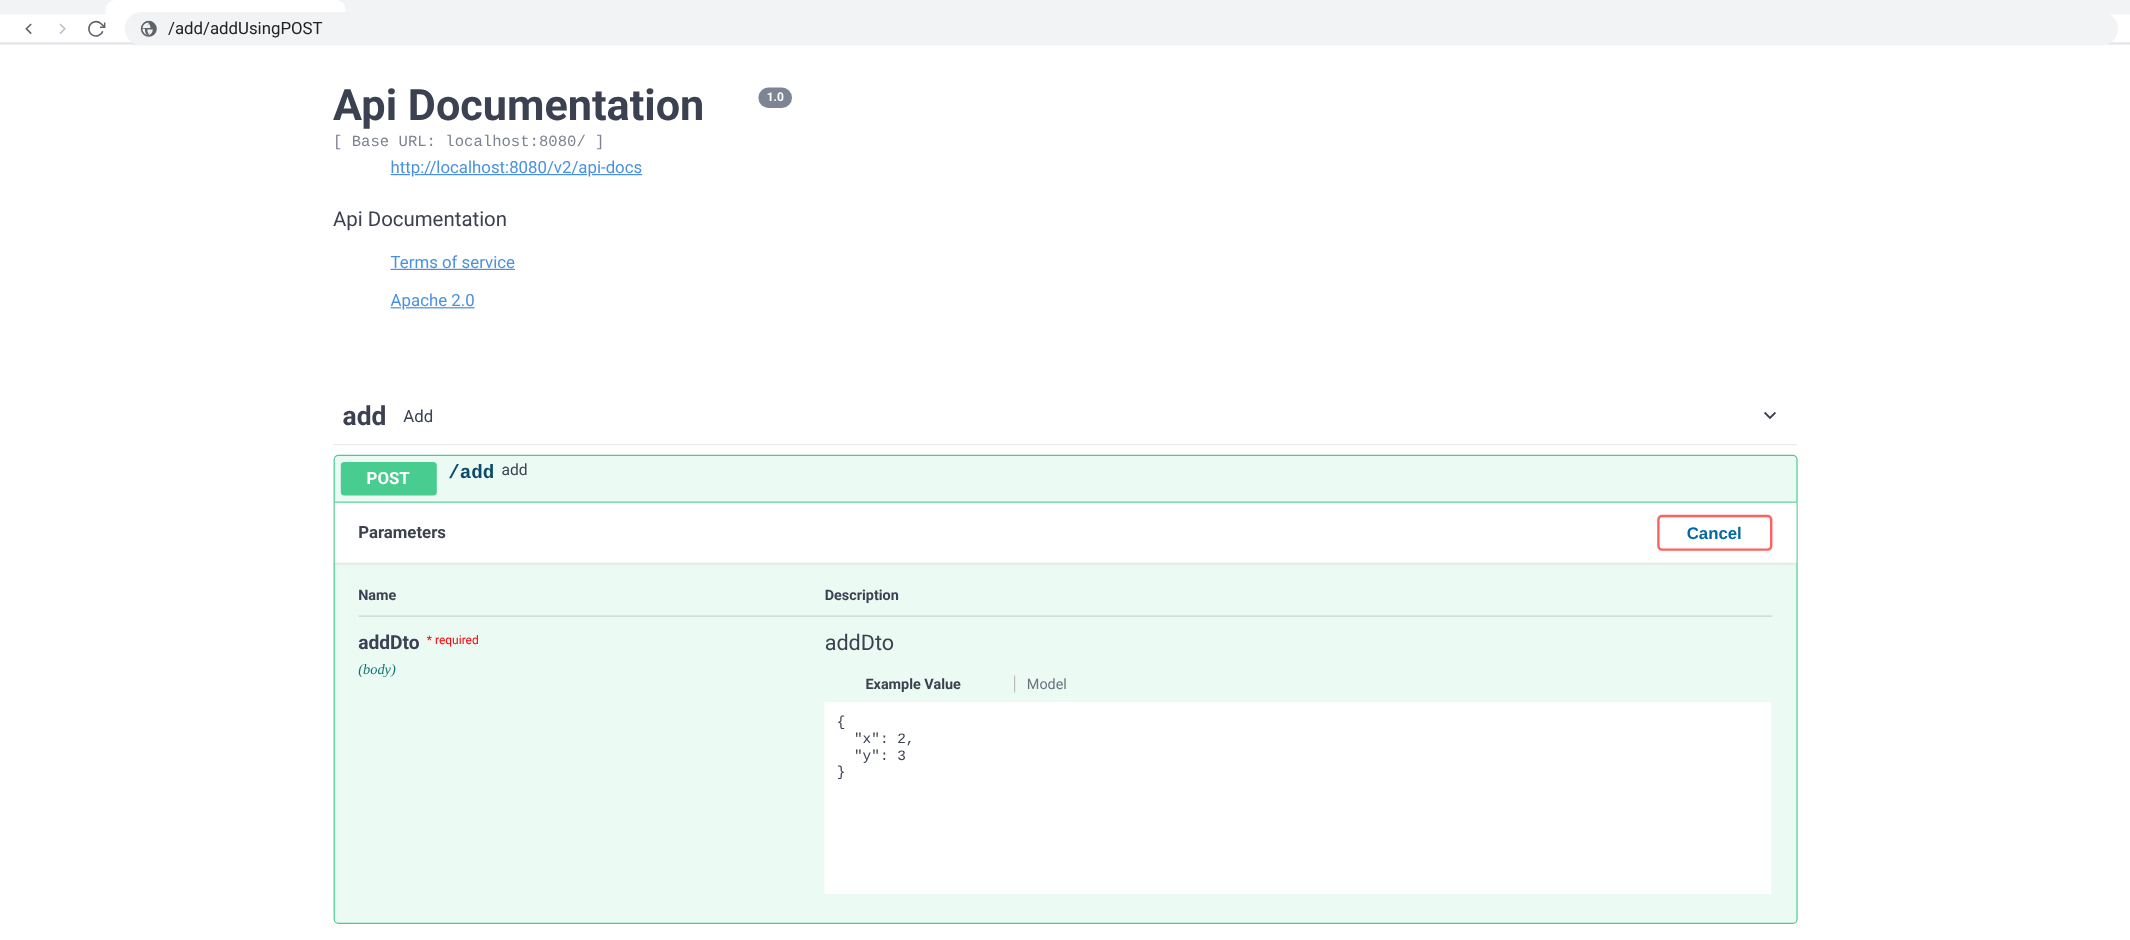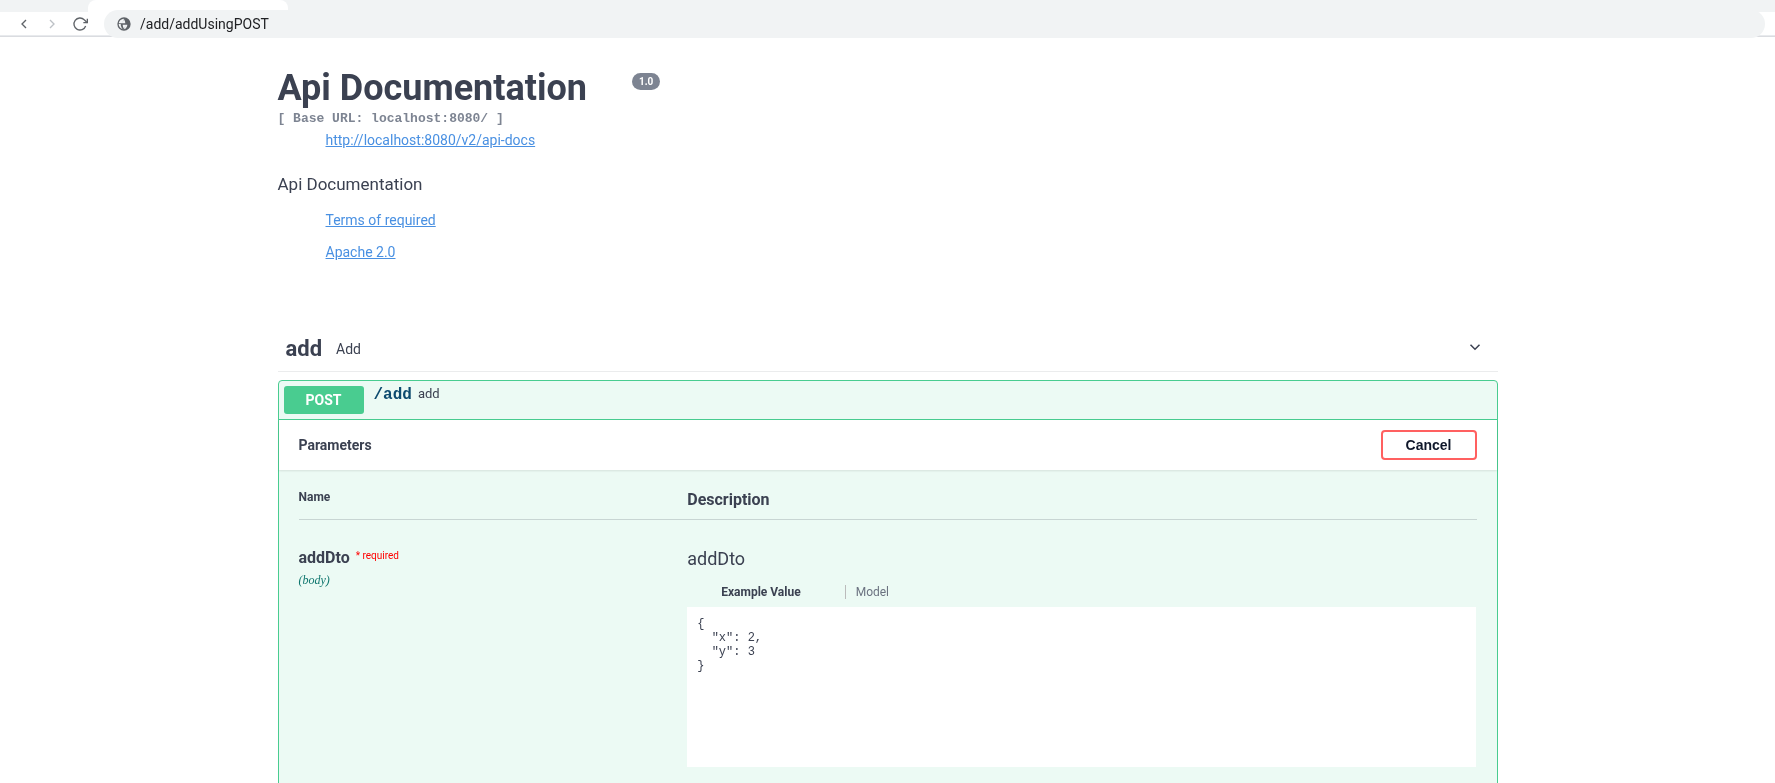--- a/index.html
+++ b/index.html
@@ -84,21 +84,20 @@
       vertical-align: super;
       display: inline-block;
       margin-top: 6px;
       margin-left: 35px;
     }
     .base-url {
       font-family: "Courier New", monospace;
       font-size: 13px;
       color: #7d8492;
       margin-top: 2px;
-      font-weight: bold;
     }
     .docs-link, .tos-link, .license-link {
       color: #4990e2;
       text-decoration: underline;
       font-size: 14px;
       display: inline-block;
       margin-left: 48px;
     }
     .docs-link { margin-top: 6px; }
     .description {
@@ -183,39 +182,39 @@
       padding: 10px 20px;
       box-shadow: 0 1px 2px rgba(0,0,0,0.1);
     }
     .params-title {
       font-size: 14px;
       font-weight: 700;
       color: #3b4151;
     }
     .cancel-btn {
       border: 2px solid #ff6060;
-      color: #0f172a;
+      color: #0369a1;
       background: transparent;
       font-size: 14px;
       font-weight: 700;
       padding: 5px 23px;
       border-radius: 4px;
       cursor: pointer;
     }
     .params-table {
       padding: 20px;
     }
     .params-thead {
       display: flex;
       border-bottom: 1px solid rgba(59,65,81,0.2);
       padding-bottom: 10px;
-      margin-bottom: 28px;
+      margin-bottom: 12px;
     }
     .col-name { width: 33%; font-size: 12px; font-weight: 700; color: #3b4151; }
-    .col-desc { width: 67%; font-size: 16px; font-weight: 700; color: #3b4151; }
+    .col-desc { width: 67%; font-size: 12px; font-weight: 700; color: #3b4151; }
     .params-row {
       display: flex;
     }
     .param-left { width: 33%; }
     .param-name {
       font-size: 16px;
       font-weight: 700;
       color: #3b4151;
     }
     .param-req {
@@ -305,21 +304,21 @@
 
 <div class="swagger-container">
   <div class="info-header">
     <h1 class="api-title">Api Documentation</h1>
     <span class="version-badge">1.0</span>
   </div>
   <div class="base-url">[ Base URL: localhost:8080/ ]</div>
   <a class="docs-link">http://localhost:8080/v2/api-docs</a>
   <div class="description">Api Documentation</div>
   <div class="info-links">
-    <a class="tos-link">Terms of required</a>
+    <a class="tos-link">Terms of service</a>
     <a class="license-link">Apache 2.0</a>
   </div>
 
   <div class="tag-section">
     <div class="tag-header">
       <span class="tag-name">add</span>
       <span class="tag-desc">Add</span>
       <span class="tag-chevron">
         <svg viewBox="0 0 24 24" fill="none" stroke="currentColor" stroke-width="2">
             <path d="M6 9l6 6 6-6"></path>

